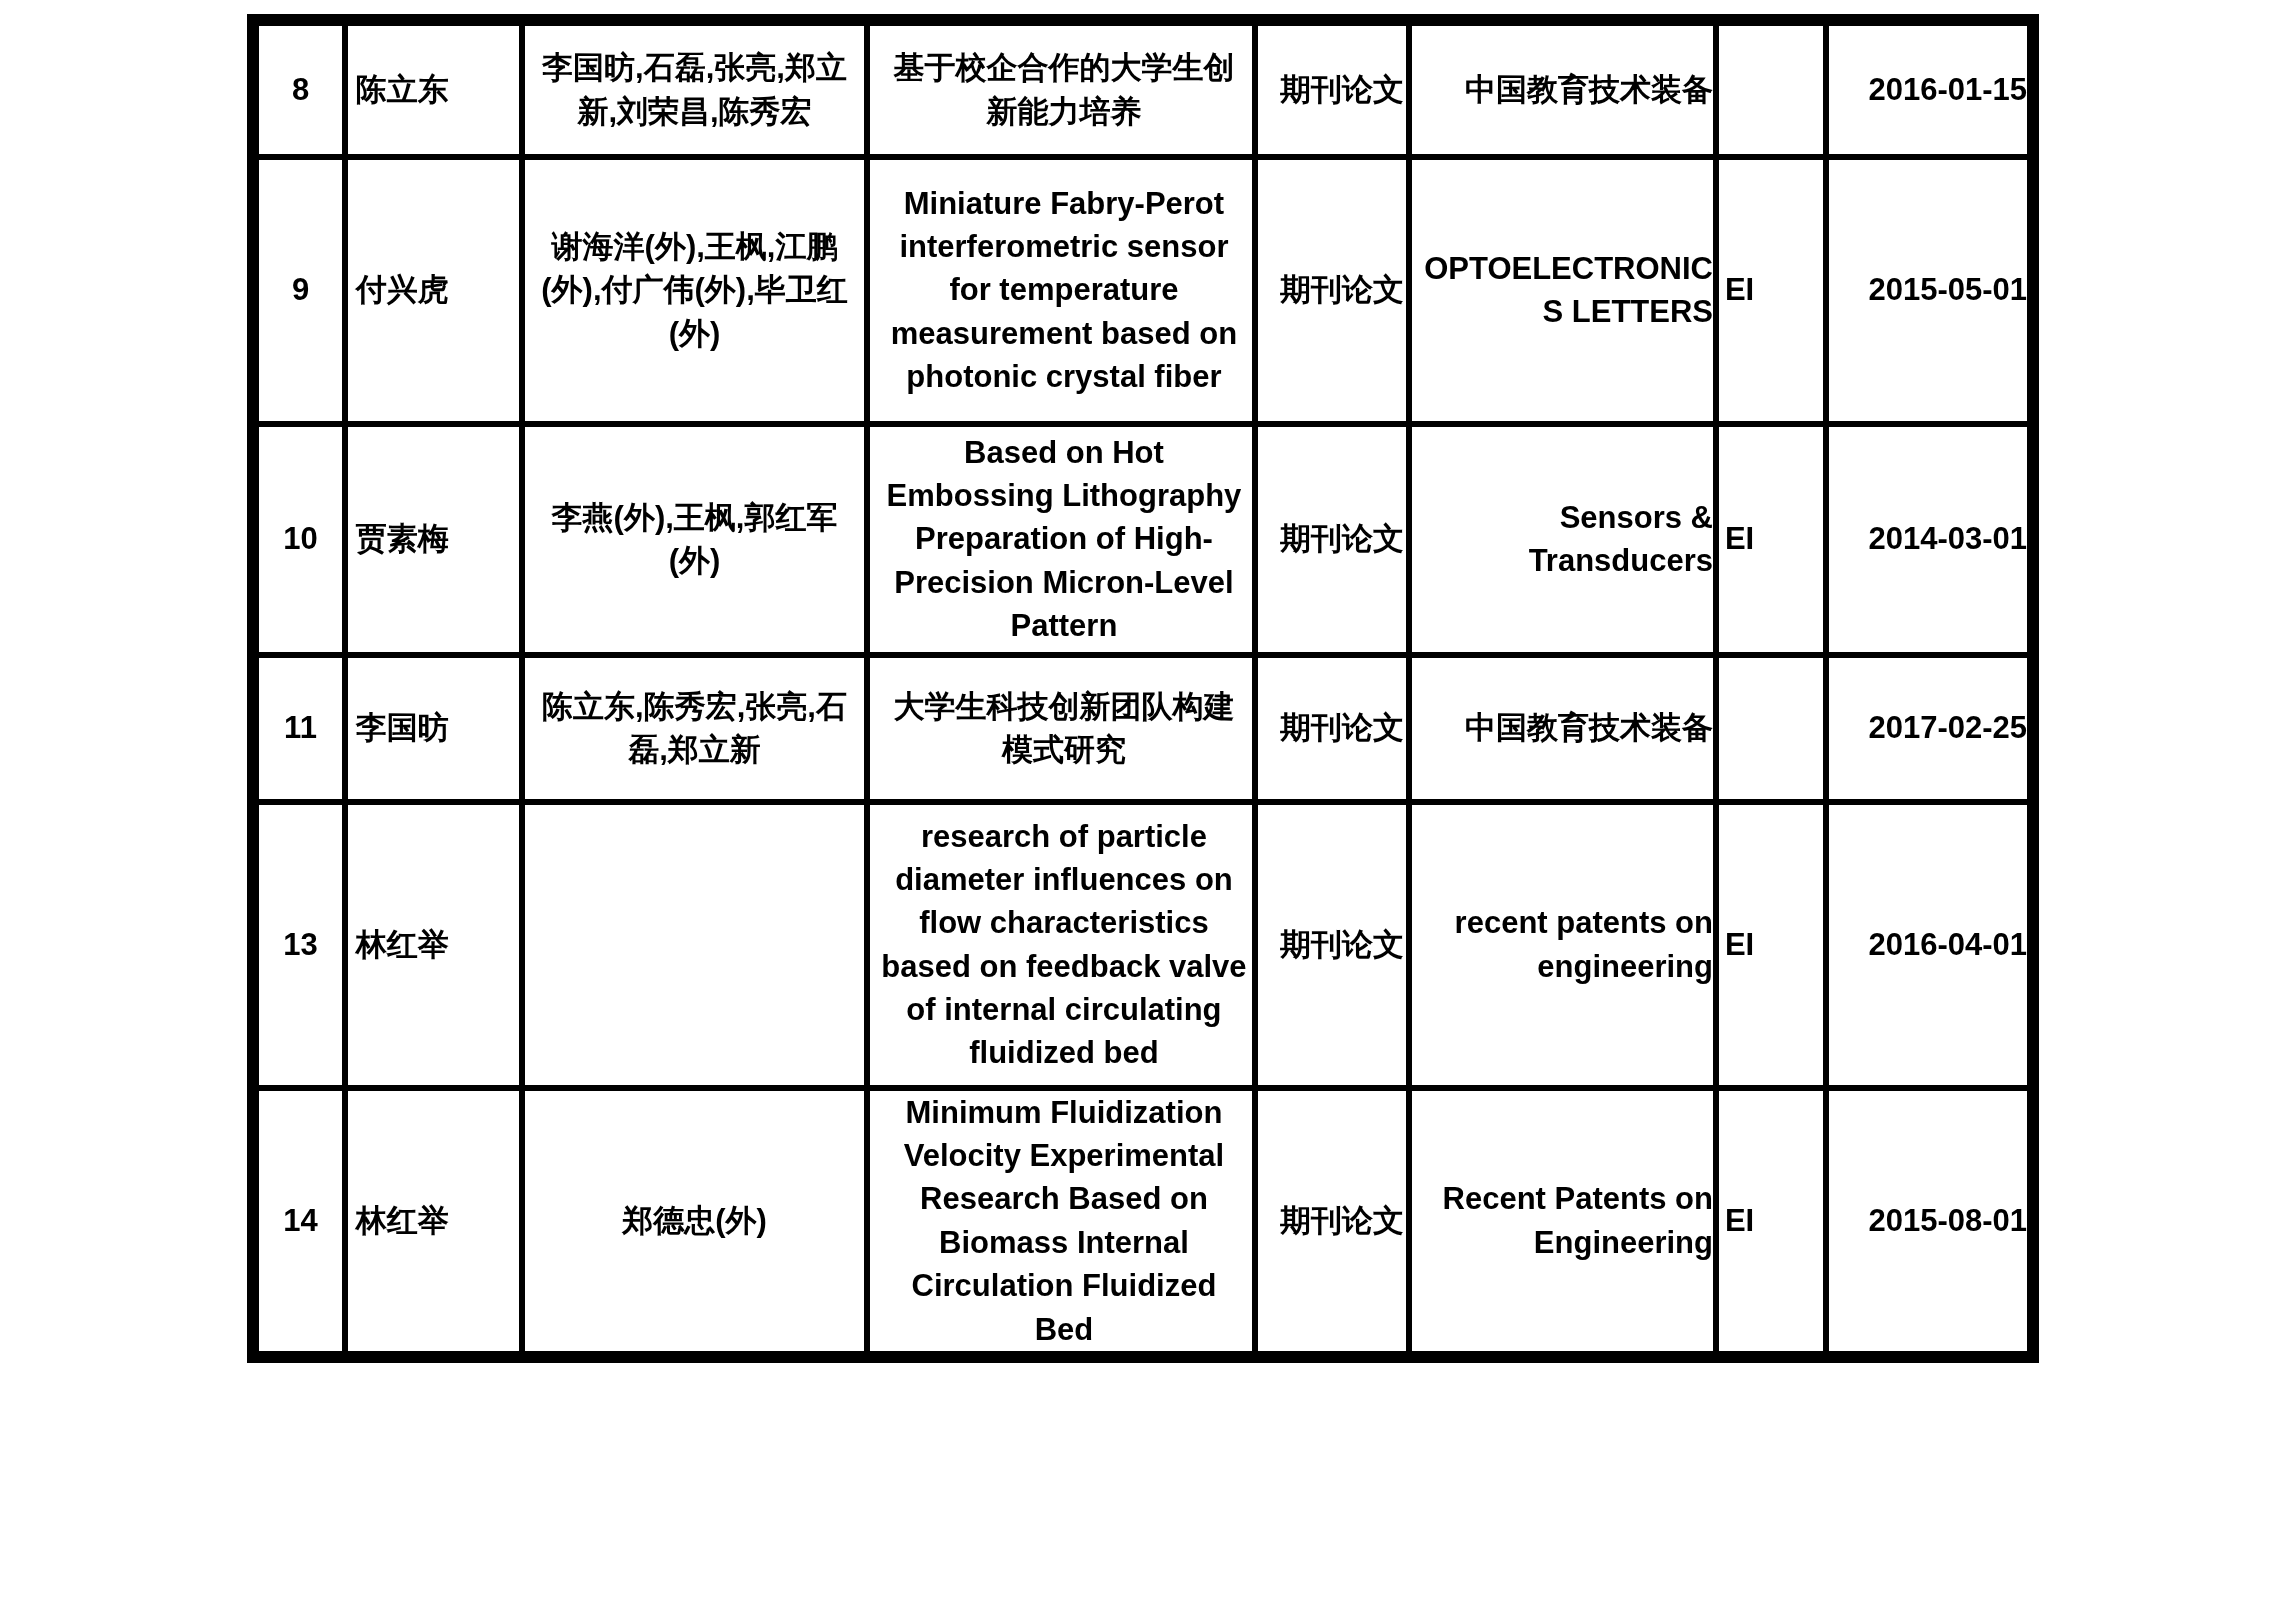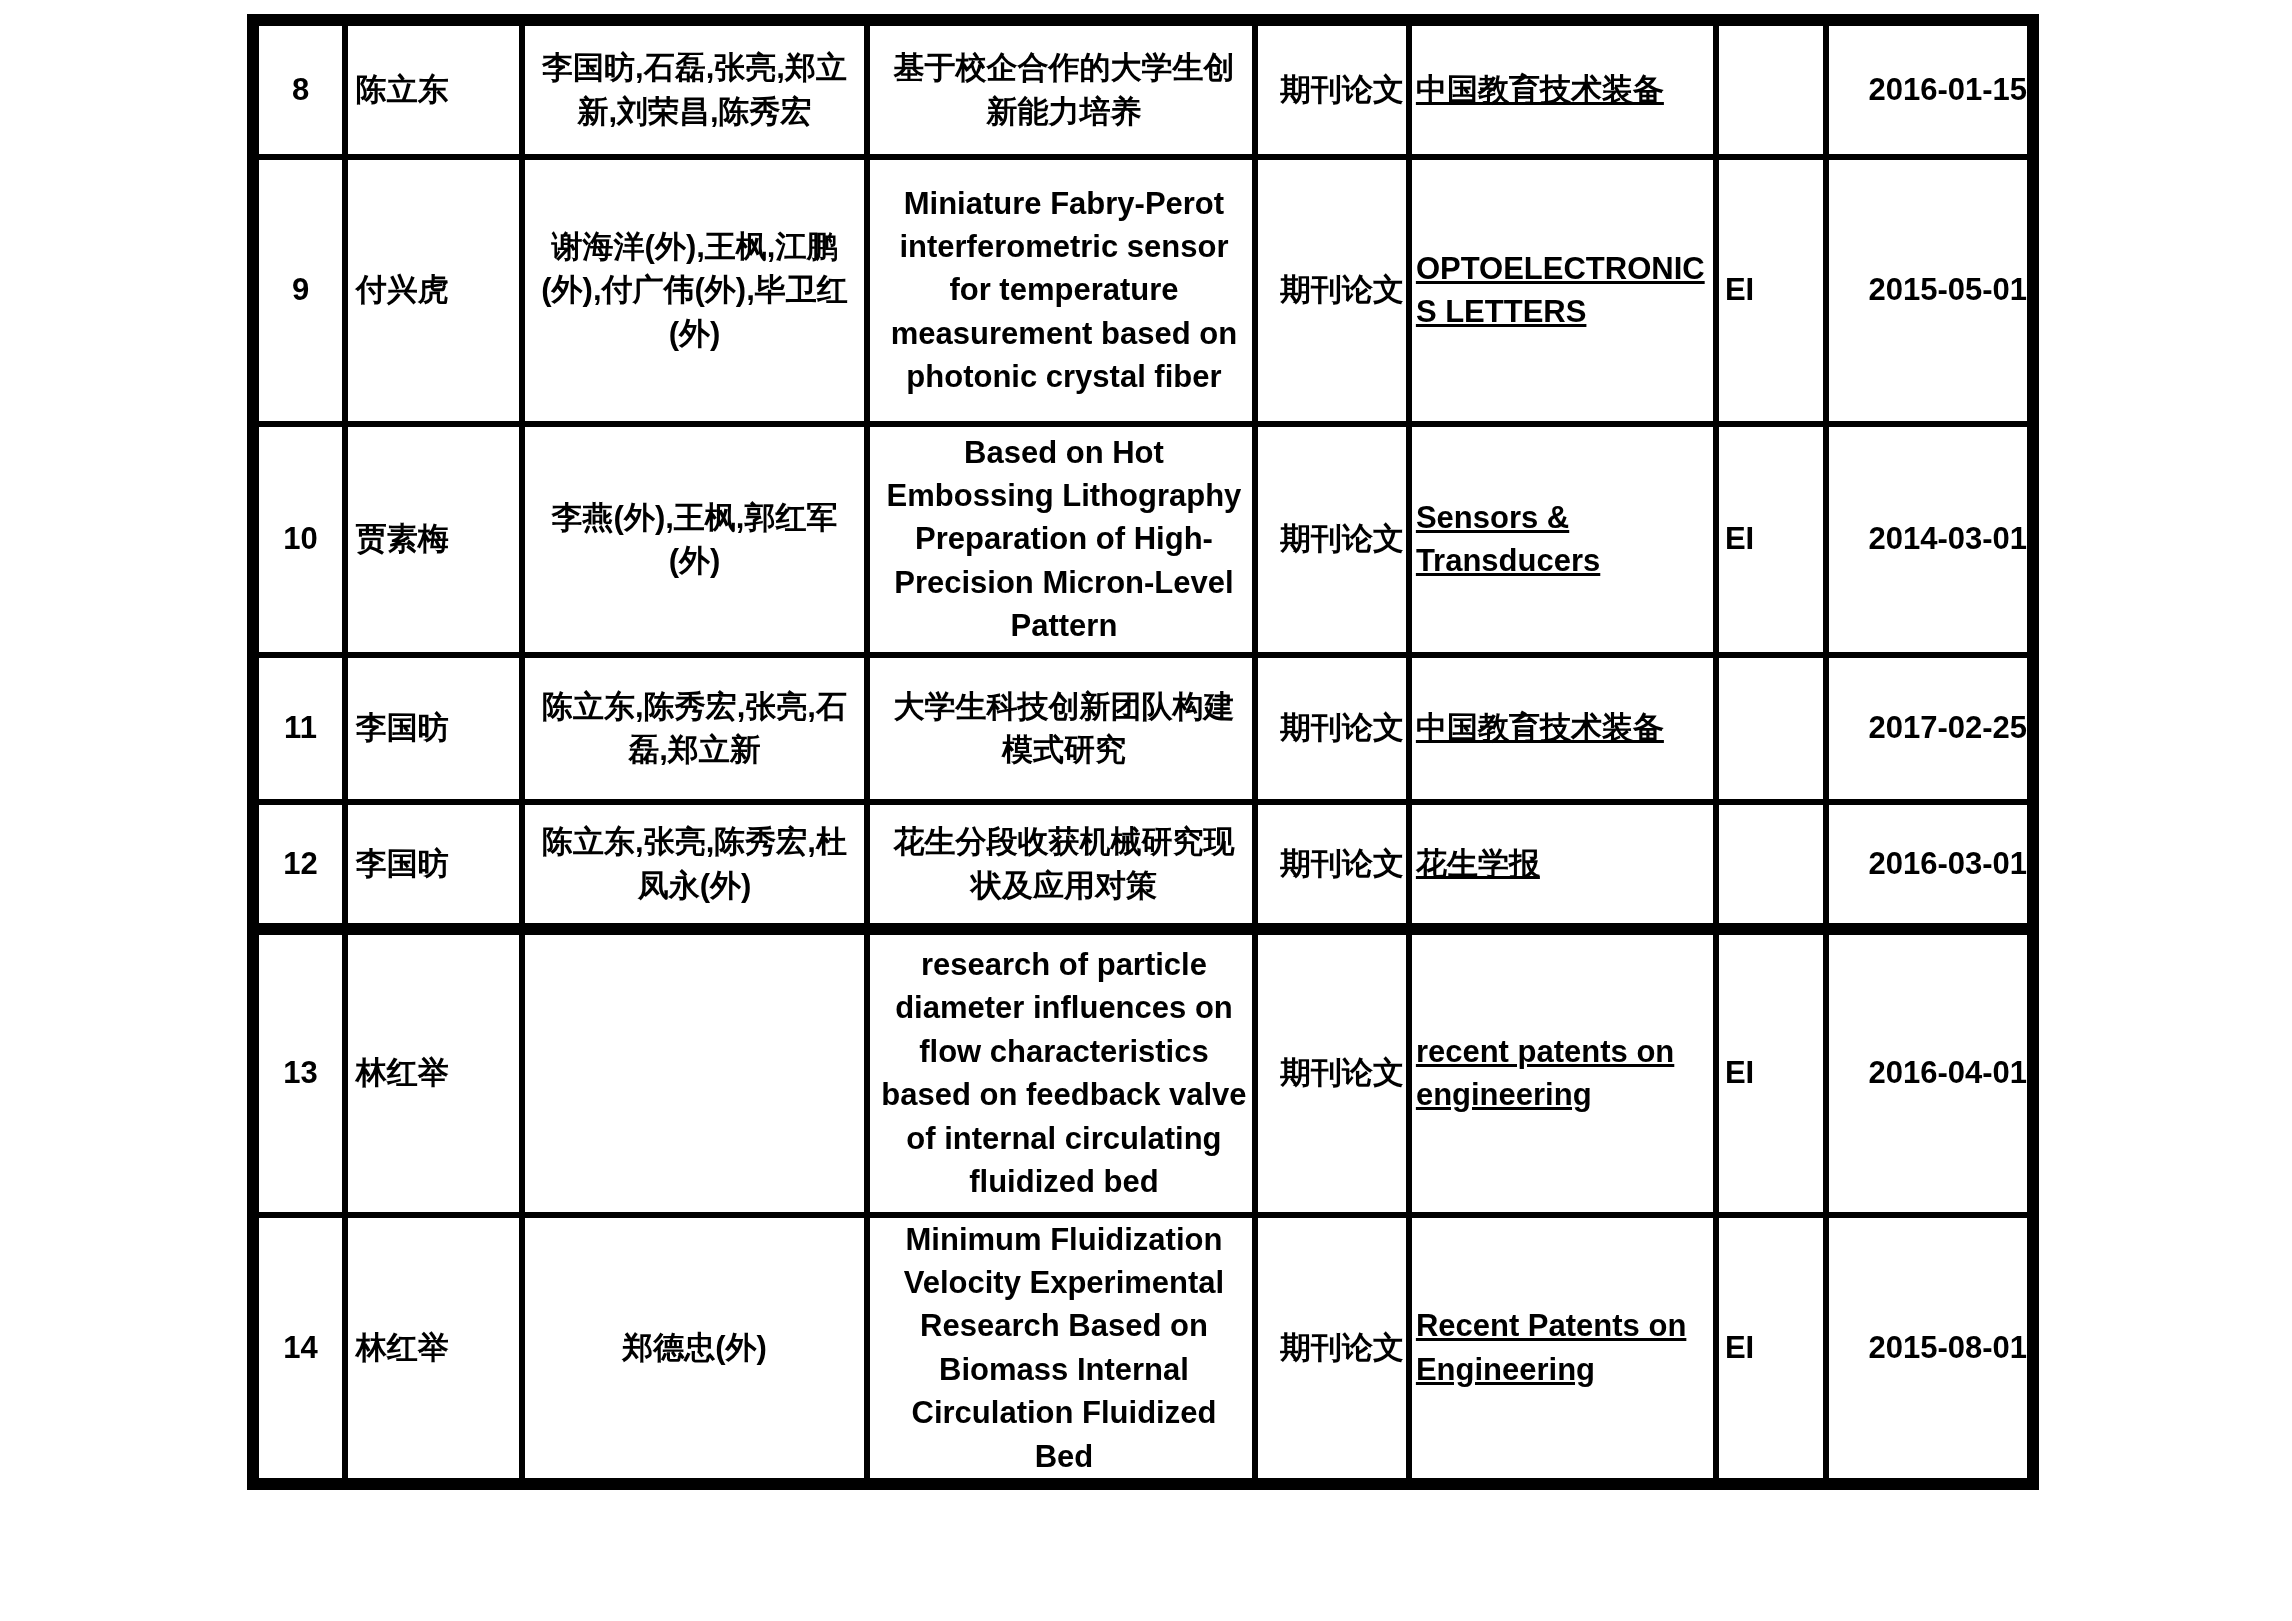--- a/index.html
+++ b/index.html
@@ -36,21 +36,21 @@
     word-wrap: break-word;
   }
   tr.thick-bottom td {
     border-bottom-width: 12.7px;
   }
   td.col-no     { text-align: center; padding: 0 2px; }
   td.col-author { text-align: left;   padding: 0 3.9px 0 7.8px; font-family: Liberation Serif, serif; }
   td.col-co     { text-align: center; padding: 0 12.7px; }
   td.col-title  { text-align: center;   padding: 0 3.9px 0 9.8px; }
   td.col-type   { text-align: right;   padding: 0 2px 0 5.9px; }
-  td.col-journal{ text-align: left;   padding: 0 0 0 3.9px; overflow-wrap: anywhere; text-decoration: underline; }
+  td.col-journal{ text-align: right;   padding: 0 0 0 3.9px; overflow-wrap: anywhere; }
   td.col-index  { text-align: left;   padding: 0 0 0 5.9px; }
   td.col-date   { text-align: right;   padding: 0 0 0 7.8px; white-space: nowrap; }
 </style>
 </head>
 <body>
 
 <div class="sheet">
   <table class="pub-table">
     <colgroup>
       <col style="width:92px">
@@ -96,30 +96,20 @@
         <tr style="height: 147px;">
     <td class="col-no">11</td>
     <td class="col-author">李国昉</td>
     <td class="col-co">陈立东,陈秀宏,张亮,石磊,郑立新</td>
     <td class="col-title">大学生科技创新团队构建模式研究</td>
     <td class="col-type">期刊论文</td>
     <td class="col-journal">中国教育技术装备</td>
     <td class="col-index"></td>
     <td class="col-date">2017-02-25</td>
   </tr>
-        <tr class="thick-bottom" style="height: 127px;">
-    <td class="col-no">12</td>
-    <td class="col-author">李国昉</td>
-    <td class="col-co">陈立东,张亮,陈秀宏,杜凤永(外)</td>
-    <td class="col-title">花生分段收获机械研究现状及应用对策</td>
-    <td class="col-type">期刊论文</td>
-    <td class="col-journal">花生学报</td>
-    <td class="col-index"></td>
-    <td class="col-date">2016-03-01</td>
-  </tr>
         <tr style="height: 286px;">
     <td class="col-no">13</td>
     <td class="col-author">林红举</td>
     <td class="col-co"></td>
     <td class="col-title">research of particle diameter influences on flow characteristics based on feedback valve of internal circulating fluidized bed</td>
     <td class="col-type">期刊论文</td>
     <td class="col-journal">recent patents on engineering</td>
     <td class="col-index">EI</td>
     <td class="col-date">2016-04-01</td>
   </tr>

